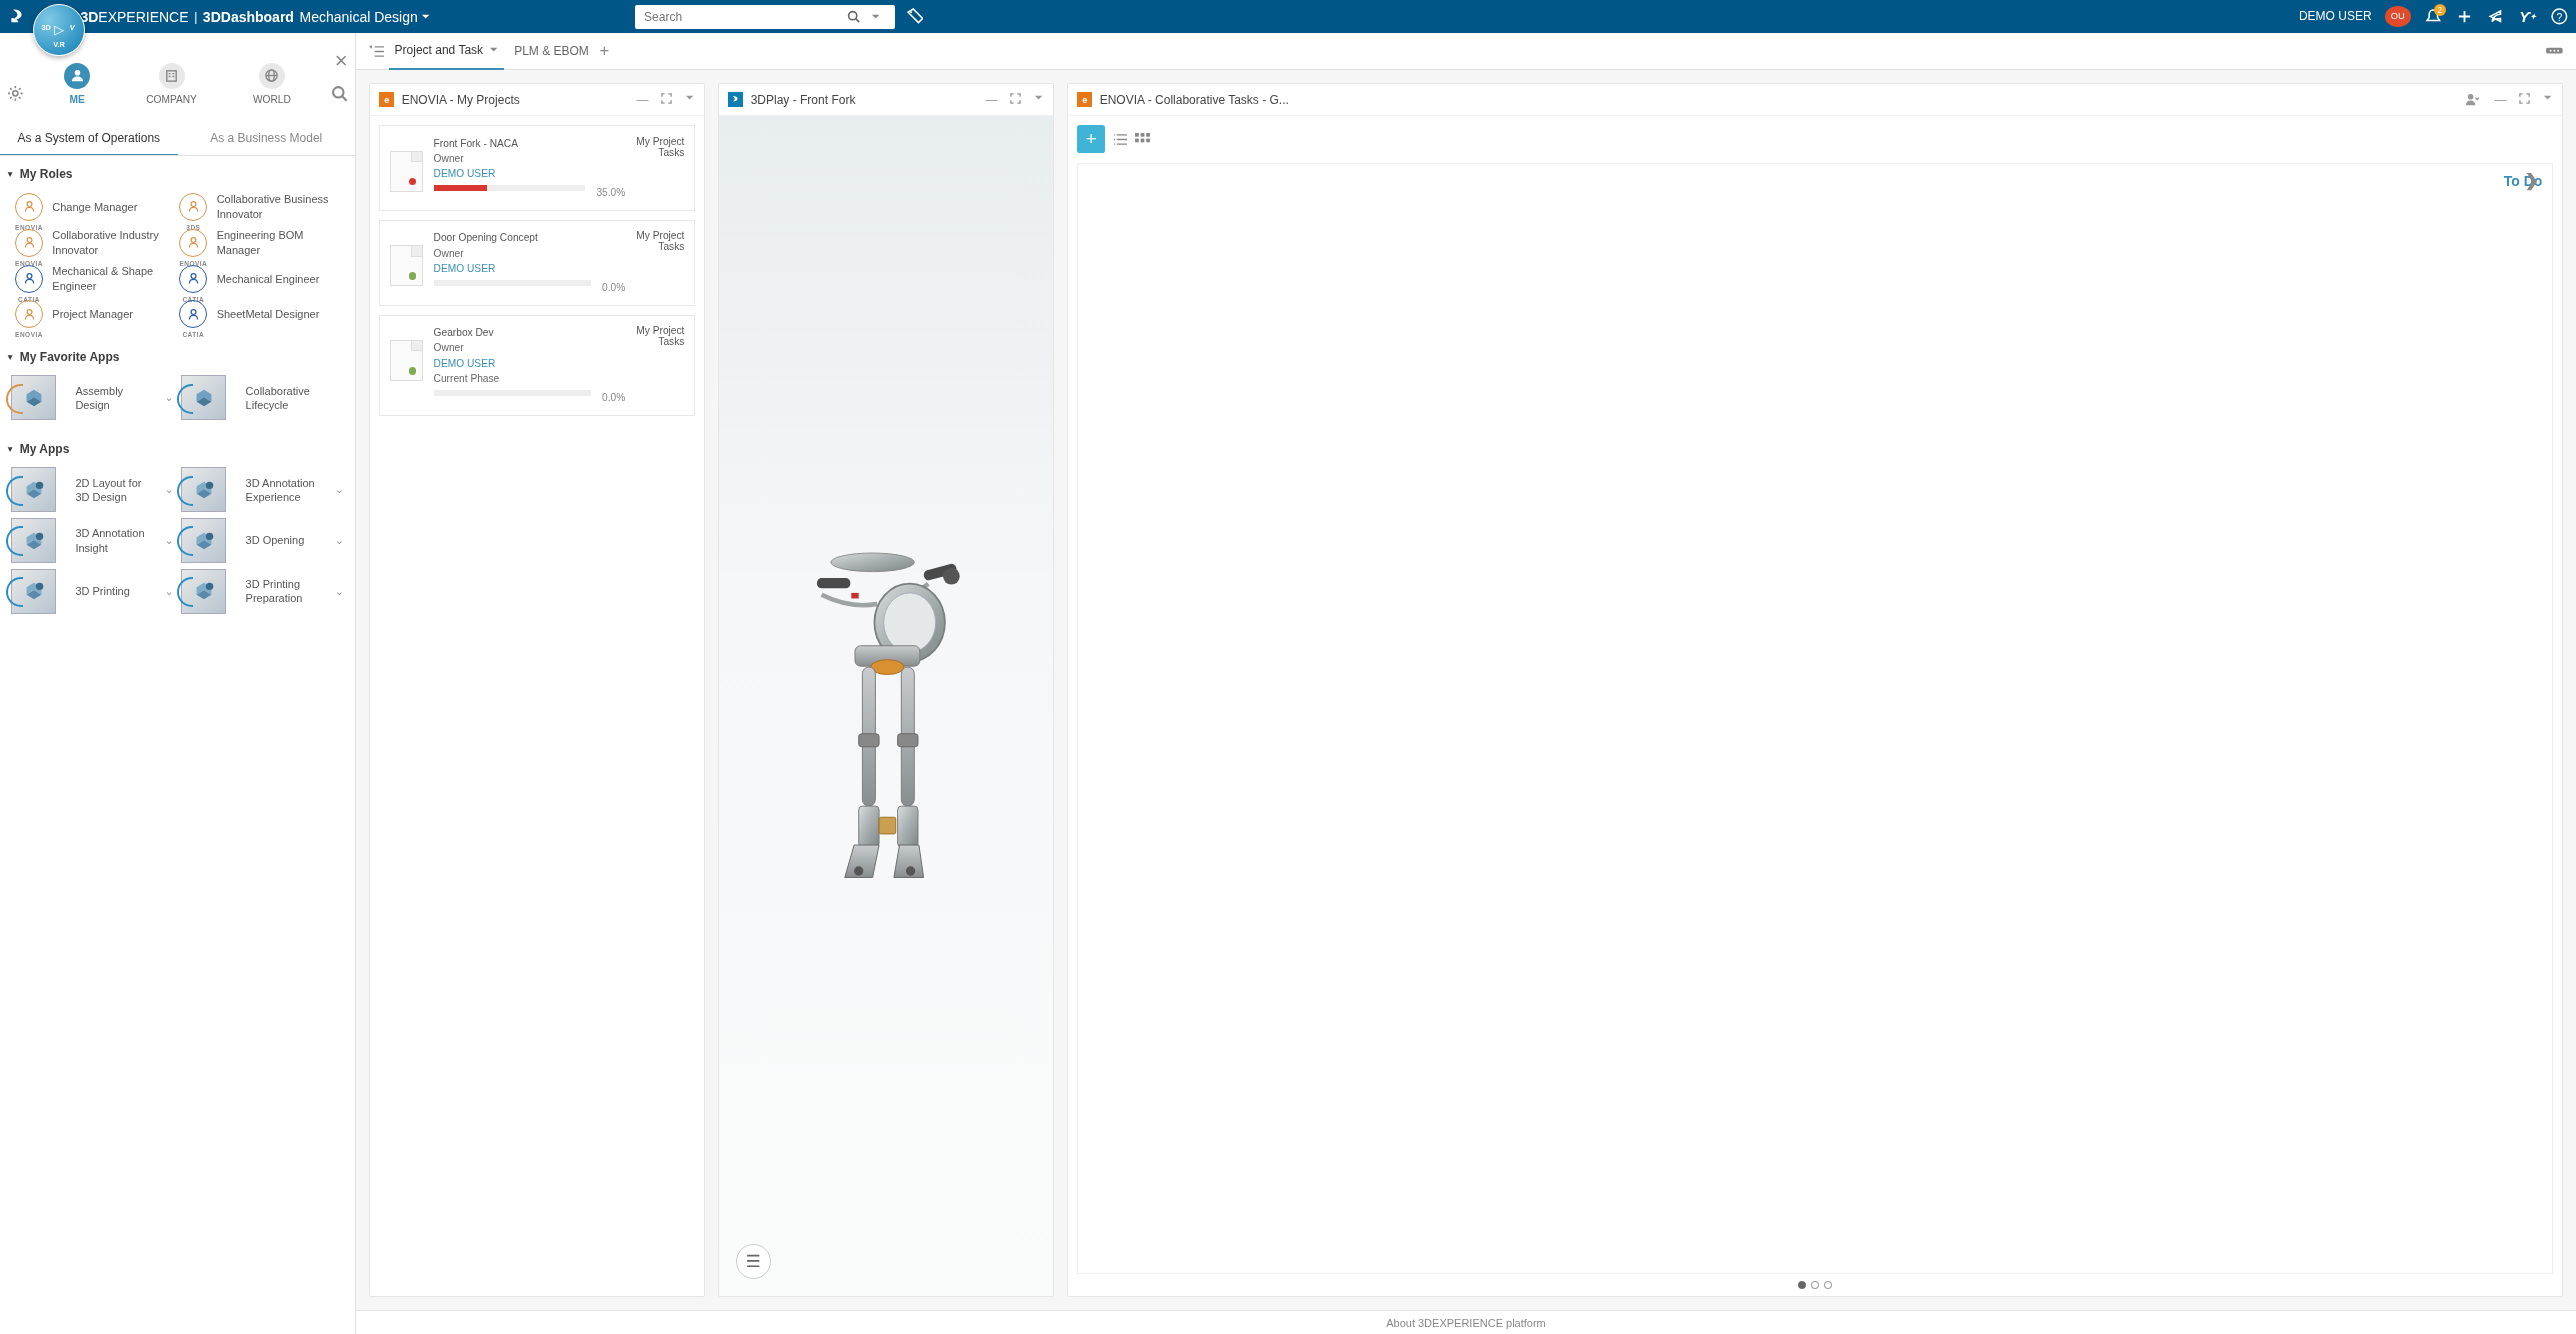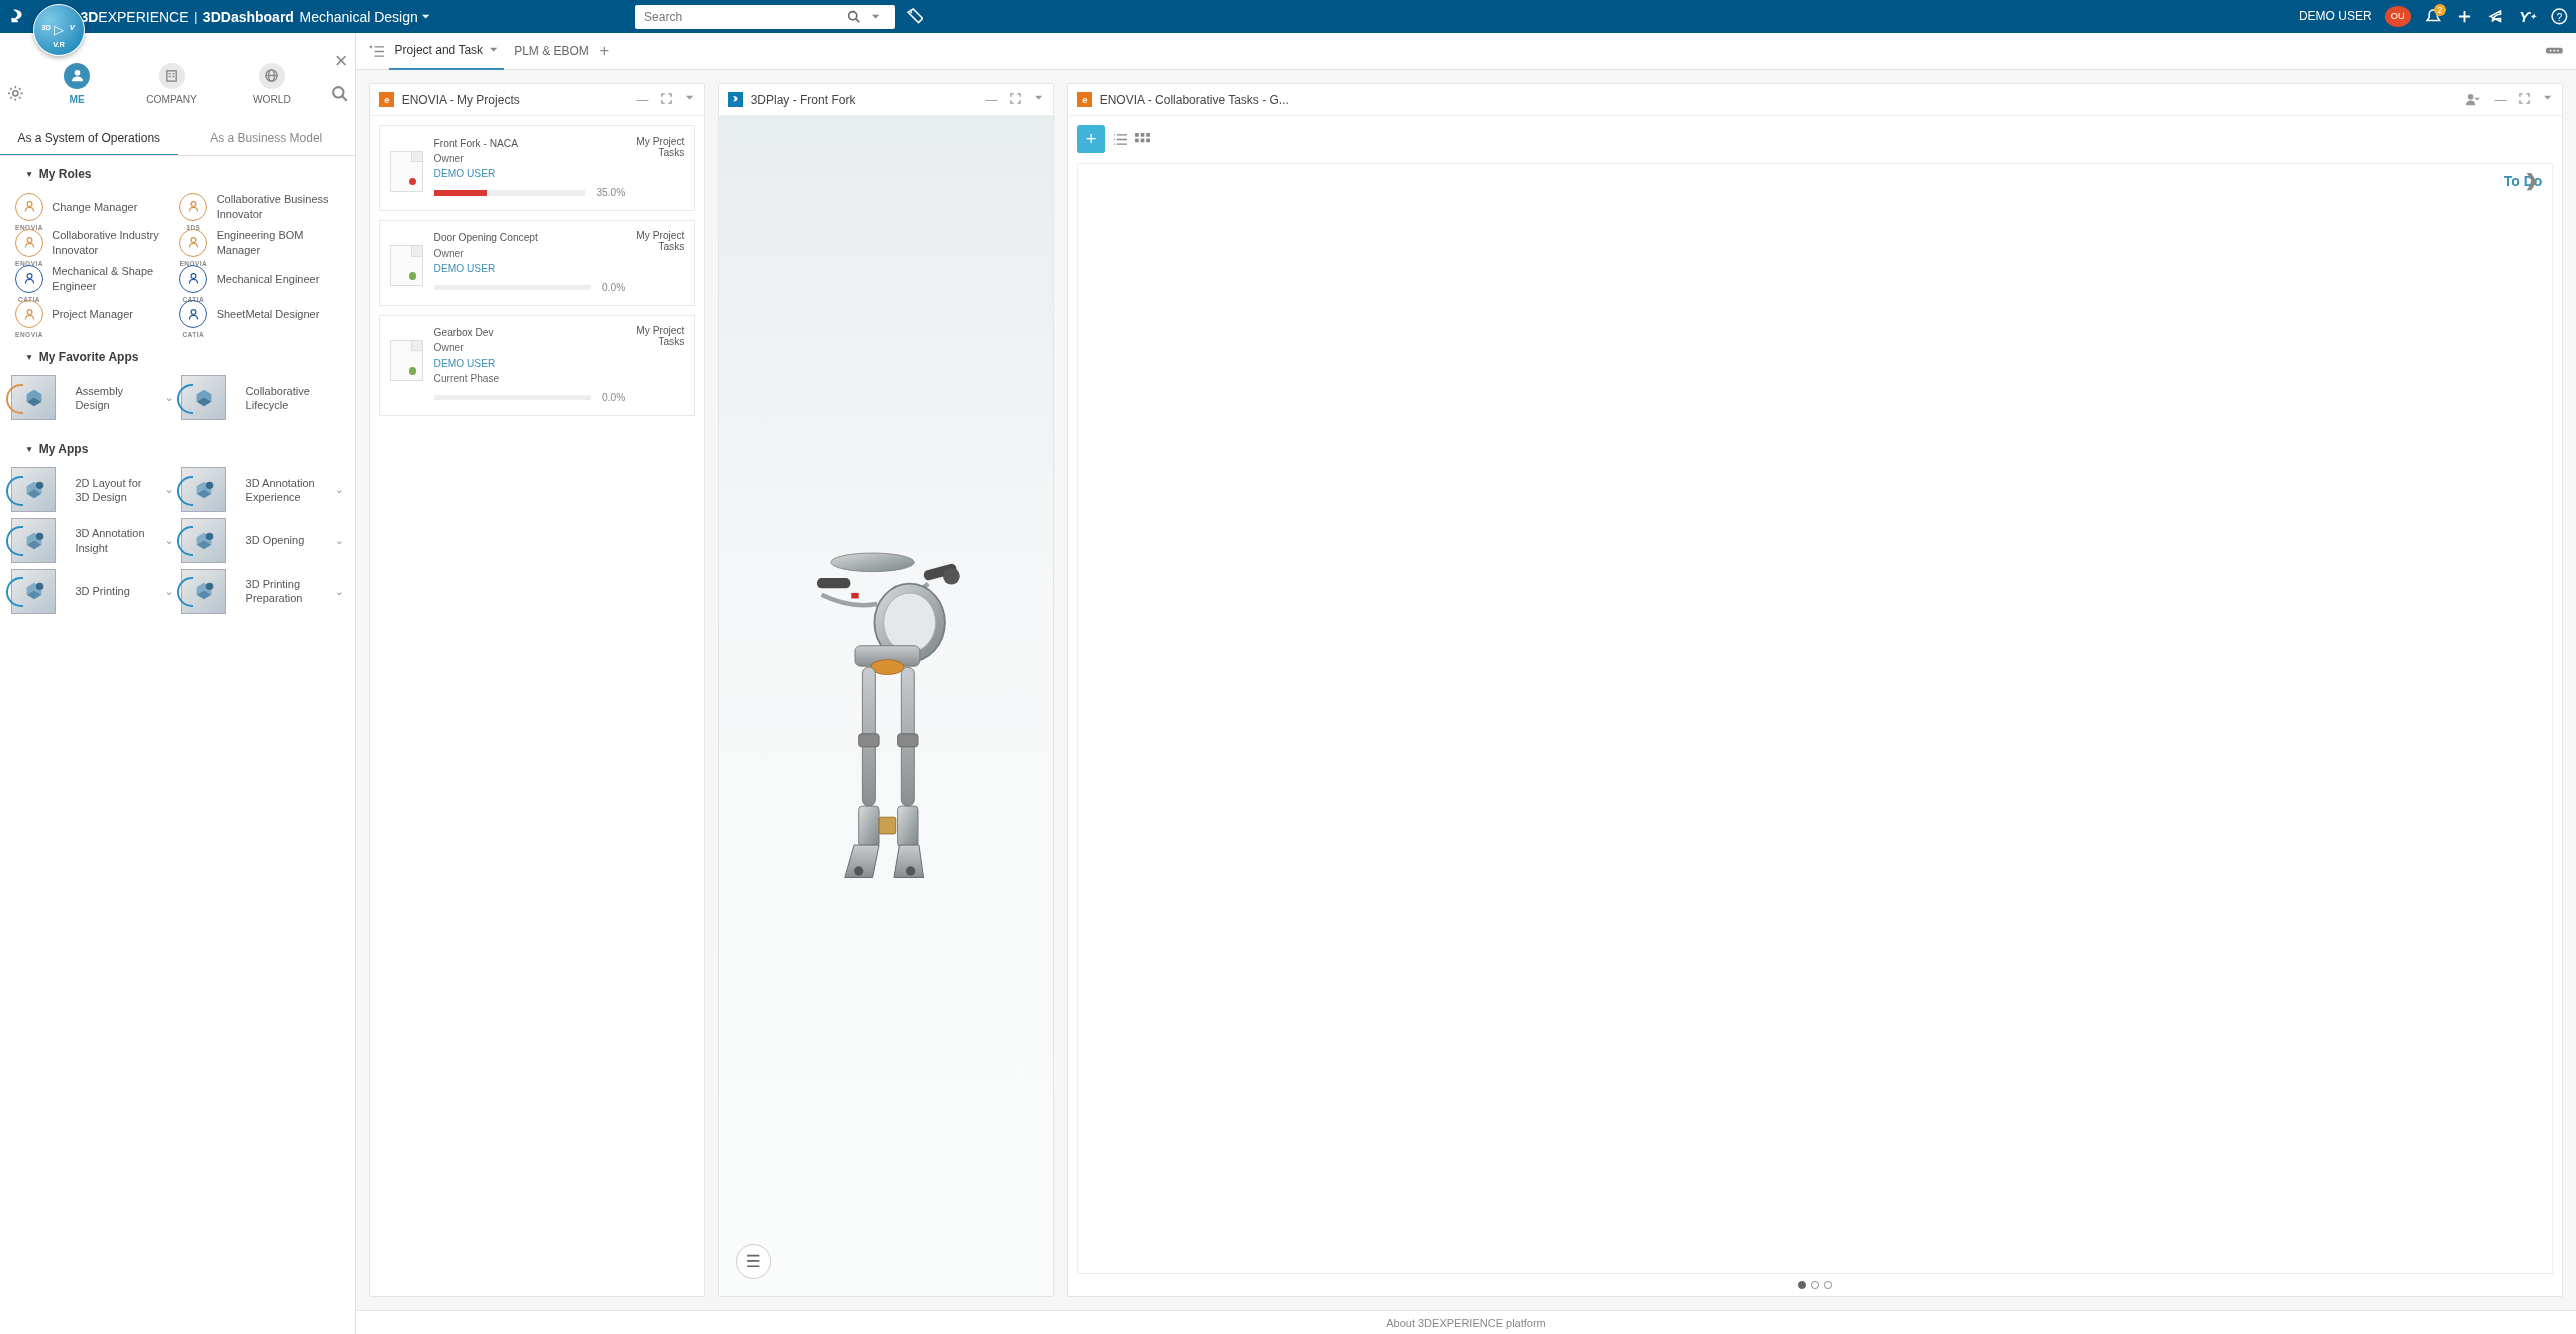--- a/index.html
+++ b/index.html
@@ -45,21 +45,21 @@
 .scope-ic { width: 26px; height: 26px; border-radius: 50%; background: #e8e8e8; display: flex; align-items: center; justify-content: center; color: #888; }
 .scope.active .scope-ic { background: #3a8fb7; color: #fff; }
 .scope-lbl { font-size: 10.2px; color: #666; }
 .scope.active .scope-lbl { color: #3a8fb7; font-weight: bold; }
 
 .sub-tabs { display: flex; border-bottom: 0.9px solid #e0e0e0; margin-top: 16.7px; }
 .sub-tab { flex: 1; text-align: center; padding: 9.3px 7.4px; font-size: 12px; color: #888; cursor: pointer; }
 .sub-tab.active { color: #333; border-bottom: 1.9px solid #3a8fb7; }
 
 
-.section-head { display: flex; align-items: center; gap: 5.6px; padding: 11px 25px; font-weight: bold; font-size: 12px; cursor: pointer; }
+.section-head { display: flex; align-items: center; gap: 5.6px; padding: 11px 6px; font-weight: bold; font-size: 12px; cursor: pointer; }
 .section-head::before { content: "▼"; font-size: 8.3px; }
 .roles-grid { display: grid; grid-template-columns: 1fr 1fr; gap: 7.4px 3.7px; padding: 0 15px 11px 15px; }
 .role { display: flex; align-items: center; gap: 9.3px; cursor: pointer; }
 .role-ic { width: 28px; height: 28px; border-radius: 50%; border: 1.9px solid #d9944b; display: flex; align-items: center; justify-content: center; position: relative; flex-shrink: 0; }
 .role-ic.catia { border-color: #2a5ca8; }
 .role-ic svg { width: 13px; height: 13px; }
 .role-sub { position: absolute; bottom: -11px; font-size: 6.5px; color: #888; font-weight: bold; letter-spacing: 0.5px; }
 .role-txt { font-size: 11px; color: #555; line-height: 1.3; }
 
 .apps-grid { display: flex; flex-direction: column; gap: 5.6px; padding: 0 11px 11px 11px; }
@@ -95,21 +95,21 @@
 
 
 .proj-card { border: 0.9px solid #e8e8e8; margin-bottom: 9.3px; padding: 9.3px; display: flex; gap: 11px; }
 .proj-thumb { width: 33px; height: 41px; border: 0.9px solid #ddd; background: #fafafa; margin-top: 15px; position: relative; flex-shrink: 0; }
 .proj-thumb::after { content: ""; position: absolute; top: 0; right: 0; width: 9.3px; height: 9.3px; background: #eee; border-left: 0.9px solid #ddd; border-bottom: 0.9px solid #ddd; }
 .proj-thumb-dot { width: 7.4px; height: 7.4px; border-radius: 50%; position: absolute; bottom: 5.6px; right: 5.6px; }
 .proj-info { flex: 1; font-size: 10.2px; color: #666; line-height: 1.5; }
 .proj-title { color: #555; }
 .proj-link { color: #3a8fb7; }
 .proj-right { font-size: 10.2px; color: #555; text-align: right; }
-.progress-wrap { margin-top: 3.7px; display: flex; align-items: center; gap: 11px; }
+.progress-wrap { margin-top: 3.7px; display: flex; align-items: flex-start; gap: 11px; }
 .progress-bar { flex: 1; height: 5.6px; background: #eee; position: relative; }
 .progress-fill { height: 100%; background: #d93832; }
 .progress-txt { font-size: 10.2px; color: #888; }
 
 
 .viewer-3d { width: 100%; height: 100%; background: linear-gradient(180deg, #e8edf0 0%, #f5f7f8 40%, #fafbfb 100%); display: flex; align-items: center; justify-content: center; position: relative; }
 .viewer-menu { position: absolute; bottom: 16.7px; left: 16.7px; width: 35px; height: 35px; border-radius: 50%; border: 0.9px solid #ccc; background: #fff; display: flex; align-items: center; justify-content: center; font-size: 16.7px; color: #666; cursor: pointer; }
 
 
 .tasks-toolbar { display: flex; align-items: center; gap: 7.4px; padding: 9.3px; }

